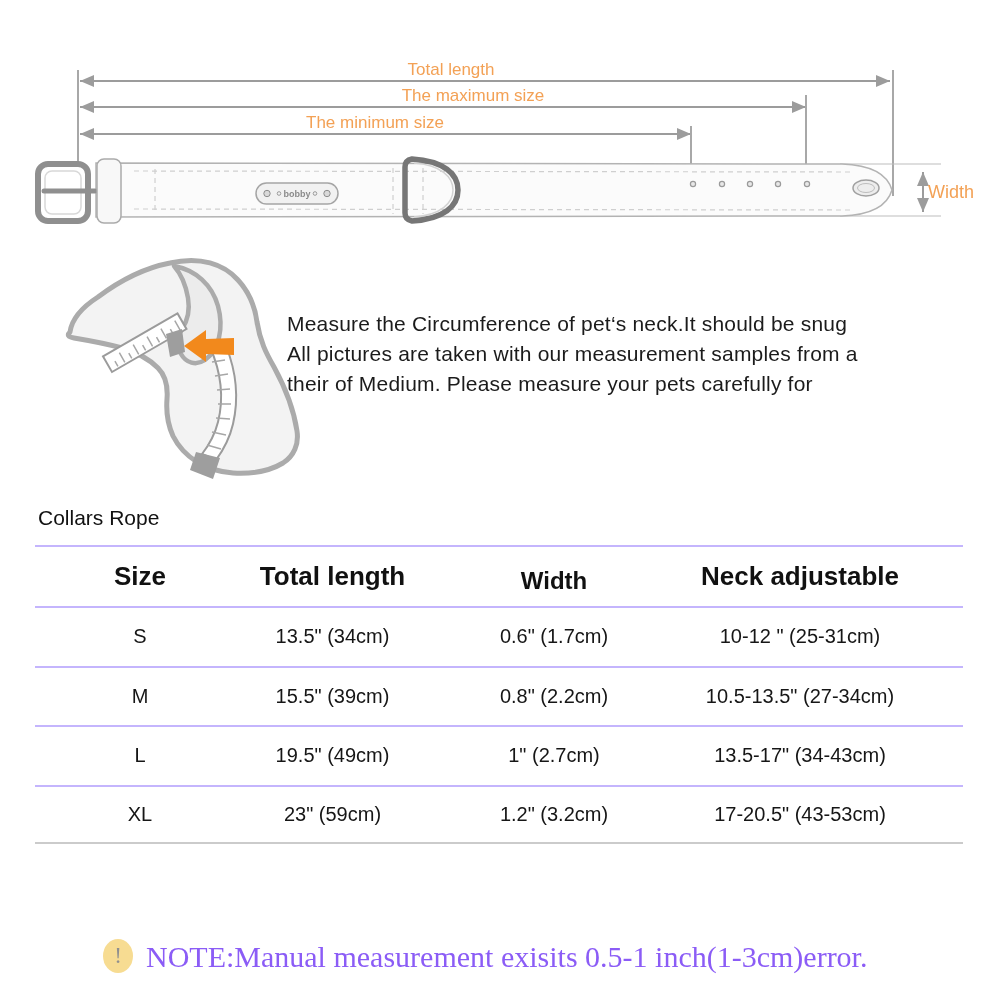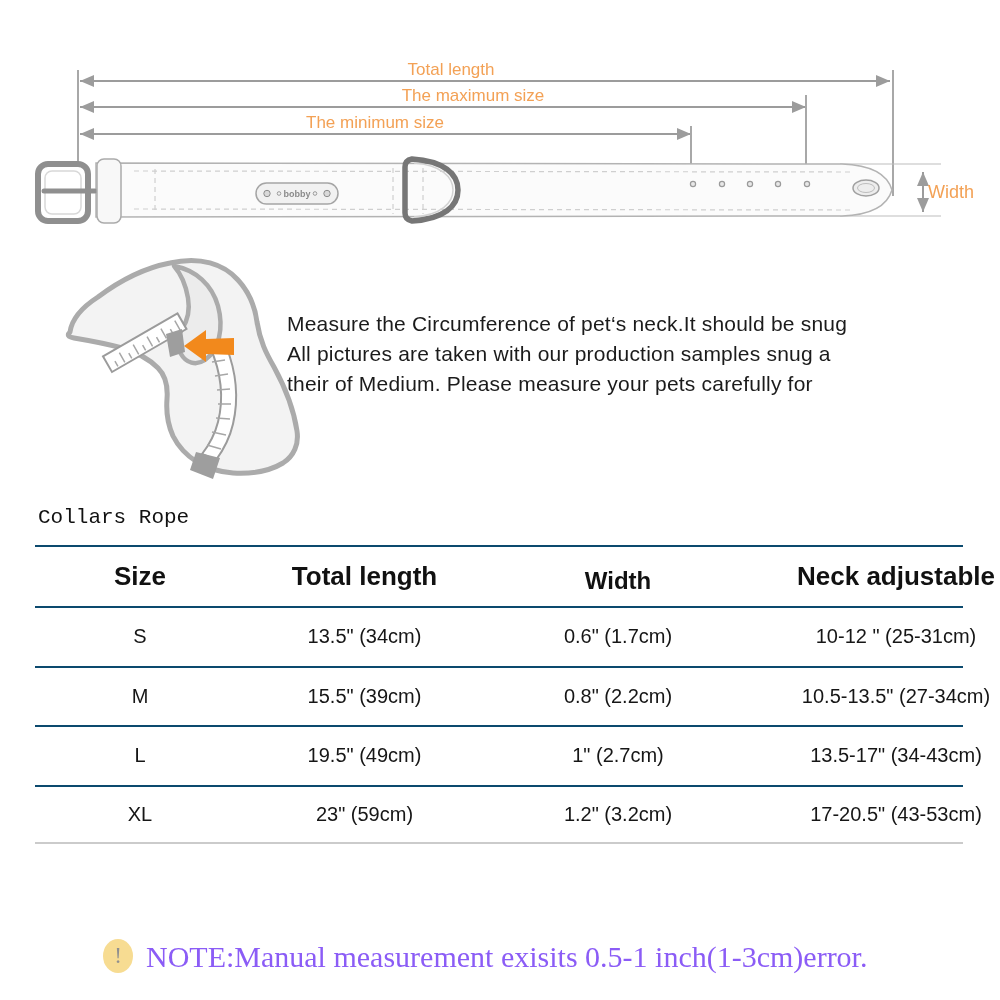--- a/index.html
+++ b/index.html
@@ -19,23 +19,23 @@
   .dog-body{fill:#F3F3F3;stroke:#ababab;stroke-width:5;stroke-linejoin:round;}
   .dog-ear{fill:#ECECEC;stroke:#ababab;stroke-width:4.5;stroke-linejoin:round;}
   .tape{fill:#ffffff;stroke:#9b9b9b;stroke-width:2;}
   .tape-tick{stroke:#a7a7a7;stroke-width:1.5;fill:none;}
   .tape-metal{fill:#9e9e9e;}
 
   
   .instructions{left:287px;top:309px;width:660px;font-size:21px;line-height:30px;color:#1b1b1b;letter-spacing:0.2px;}
 
   
-  .chart-title{left:38px;top:506px;font-size:21px;color:#111;font-family:Liberation Mono, monospace;}
+  .chart-title{left:38px;top:506px;font-size:21px;color:#111;}
   .size-table{left:35px;top:545px;width:928px;}
-  .trow{display:grid;grid-template-columns:210px 175px 268px 224px 51px;border-top:2px solid #0c4a6e;box-sizing:border-box;gap:32px;}
+  .trow{display:grid;grid-template-columns:210px 175px 268px 224px 51px;border-top:2px solid #c4b5fd;box-sizing:border-box;}
   .trow.last{border-bottom:2px solid #cbcbcb;}
   .thead{height:61px;}
   .tdata{height:59.5px;}
   .cell{display:flex;align-items:center;justify-content:center;text-align:center;}
   .thead .cell{font-weight:bold;font-size:26px;color:#111;}
   .thead .cell.w-hdr{font-size:24px;transform:translateY(4px);}
   .tdata .cell{font-size:20px;color:#161616;}
 
   
   .note-icon{left:103px;top:939px;width:30px;height:34px;border-radius:50%;background:#F7DC92;
@@ -155,21 +155,21 @@
     </g>
 
     <polygon class="tape-metal" points="166,334 182,329 185,352 170,357"></polygon>
 
     <polygon fill="#F2891C" points="184,346 206,330 206,339 234,338 234,355 206,354 206,362"></polygon>
   </g>
 </svg>
 
 <div class="abs instructions">
   <div>Measure the Circumference of pet‘s neck.It should be snug</div>
-  <div>All pictures are taken with our production samples snug a</div>
+  <div>All pictures are taken with our measurement samples from a</div>
   <div>their of Medium. Please measure your pets carefully for</div>
 </div>
 
 <div class="abs chart-title">Collars Rope</div>
 
 <div class="abs size-table">
   <div class="trow thead">
     <div class="cell">Size</div>
     <div class="cell">Total length</div>
     <div class="cell w-hdr">Width</div>

